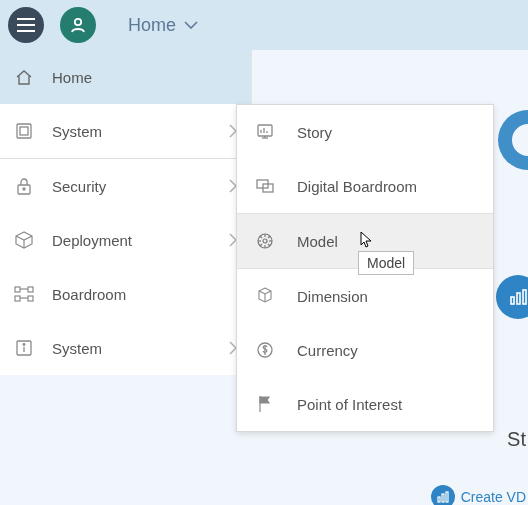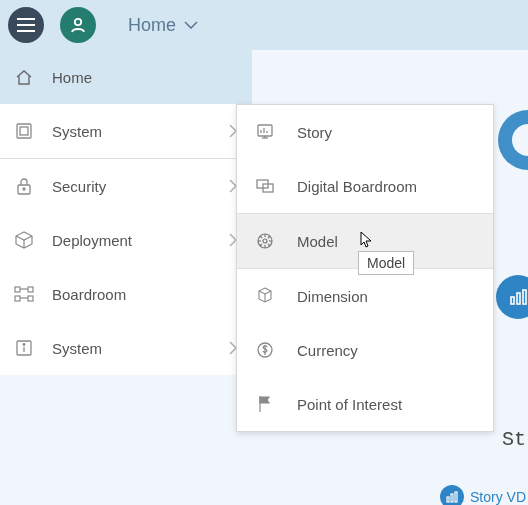--- a/index.html
+++ b/index.html
@@ -147,21 +147,20 @@
     background: #2e84c4;
     border-radius: 50%;
     display:flex; align-items:center; justify-content:center;
   }
   .bg-right-text {
     position: absolute;
     right: 2px;
     top: 428px;
     font-size: 20px;
     color: #444;
-    font-family: Liberation Mono, monospace;
   }
   .bg-right-link {
     position: absolute;
     right: 2px;
     top: 485px;
     font-size: 14px;
     color: #2e84c4;
     display:flex; align-items:center; gap:6px;
   }
   .small-circle {
@@ -220,21 +219,21 @@
 <div class="bg-right-link">
   <span class="small-circle">
     <svg width="12" height="12" viewBox="0 0 12 12">
         <g fill="none" stroke="#fff" stroke-width="1.2">
           <rect x="1" y="6" width="2" height="5"></rect>
           <rect x="5" y="3" width="2" height="8"></rect>
           <rect x="9" y="1" width="2" height="10"></rect>
         </g>
       </svg>
   </span>
-  <span>Story VD</span>
+  <span>Create VD</span>
 </div>
 
 <div class="sidebar">
 
   <div class="side-item home-row">
     <span class="icon-slot">
       <svg width="18" height="18" viewBox="0 0 18 18">
           <g fill="none" stroke="#6a6a6a" stroke-width="1.4">
             <path d="M2 9l7-6 7 6"></path>
             <path d="M4 8v8h10V8"></path>

